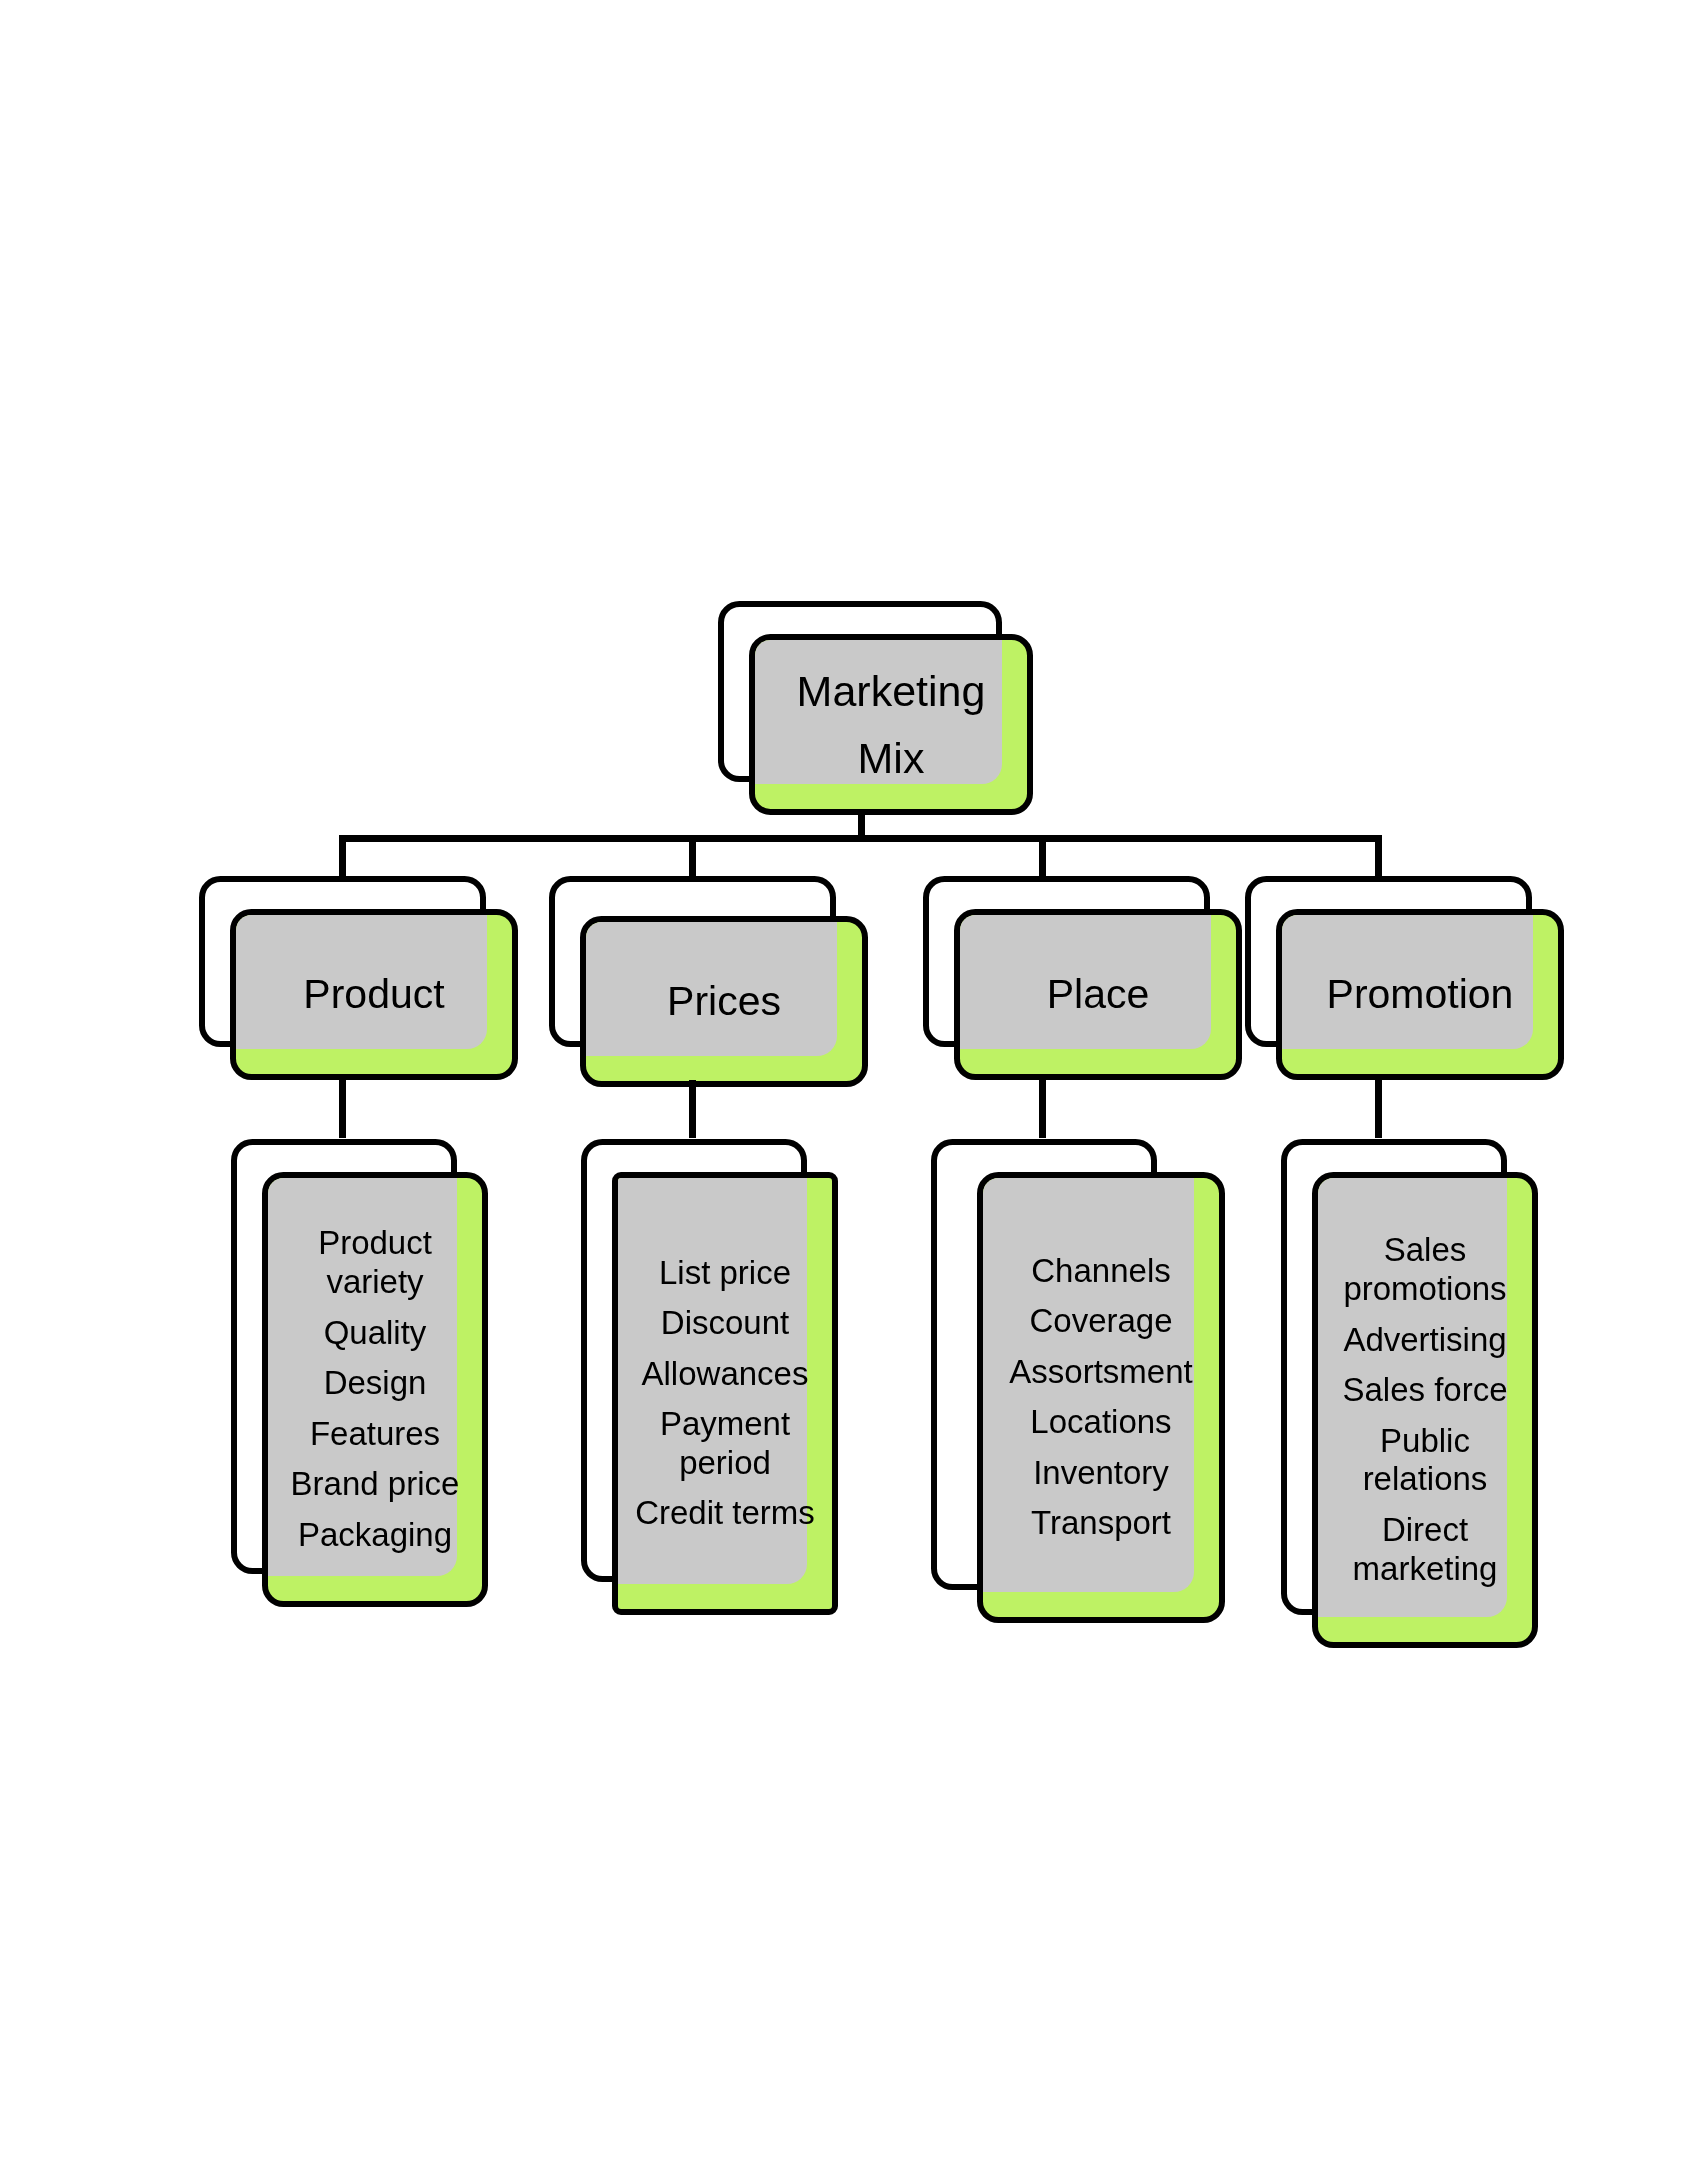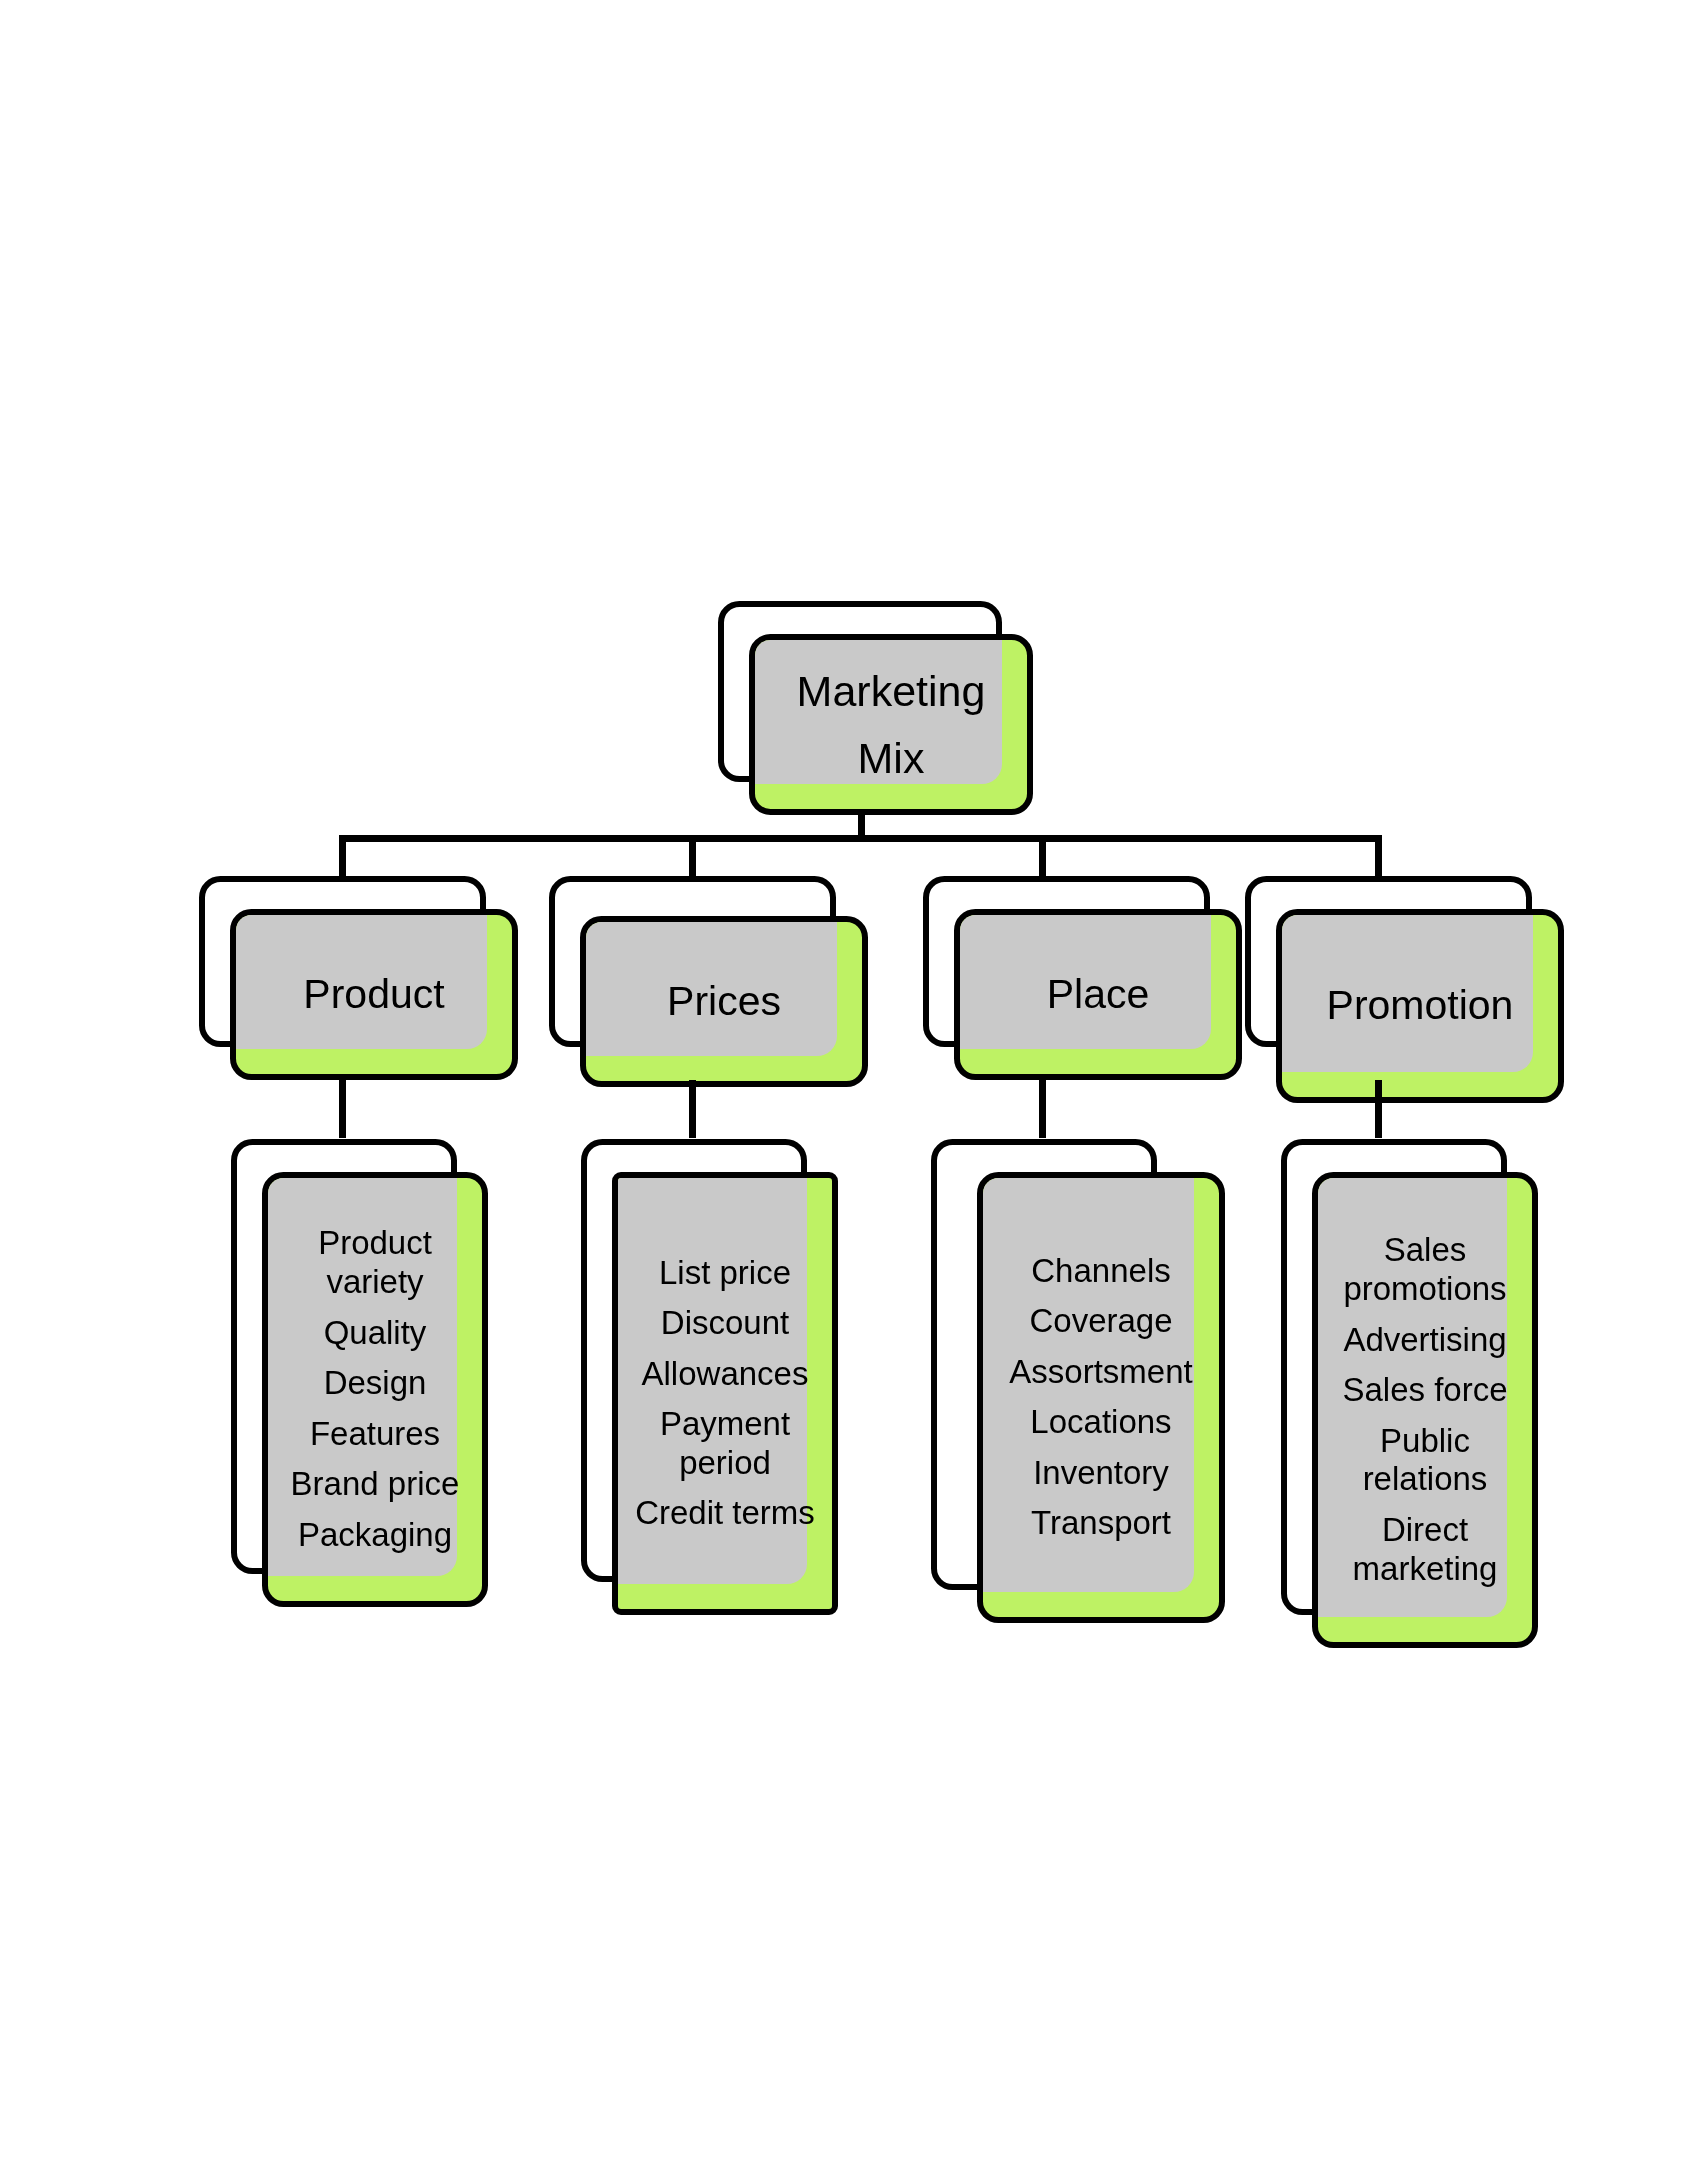--- a/index.html
+++ b/index.html
@@ -143,21 +143,21 @@
   <div class="node lvl2" style="left:899px; top:876px; width:320px; height:204px;margin-left:24px;">
     <div class="card-back" style="width:287px; height:171px;"></div>
     <div class="card-front" style="left:31px; top:33px; width:288px; height:171px;">
       <div class="card-label">Place</div>
     </div>
   </div>
   <div class="conn" style="left:1039px; top:1080px; width:6.6px; height:58px;"></div>
 
   <div class="node lvl2" style="left:1245px; top:876px; width:320px; height:204px;">
     <div class="card-back" style="width:287px; height:171px;"></div>
-    <div class="card-front" style="left:31px; top:33px; width:288px; height:194px;justify-content:center;">
+    <div class="card-front" style="left:31px; top:33px; width:288px; height:171px;justify-content:center;">
       <div class="card-label">Promotion</div>
     </div>
   </div>
   <div class="conn" style="left:1375px; top:1080px; width:6.6px; height:58px;"></div>
 
   <div class="node leafnode" style="left:231px; top:1139px; width:257px; height:468px;">
     <div class="card-back" style="width:226px; height:435px;"></div>
     <div class="card-front leaf" style="left:31px; top:33px; width:226px; height:435px;">
       <ul class="leaf-list">
         <li>Product

